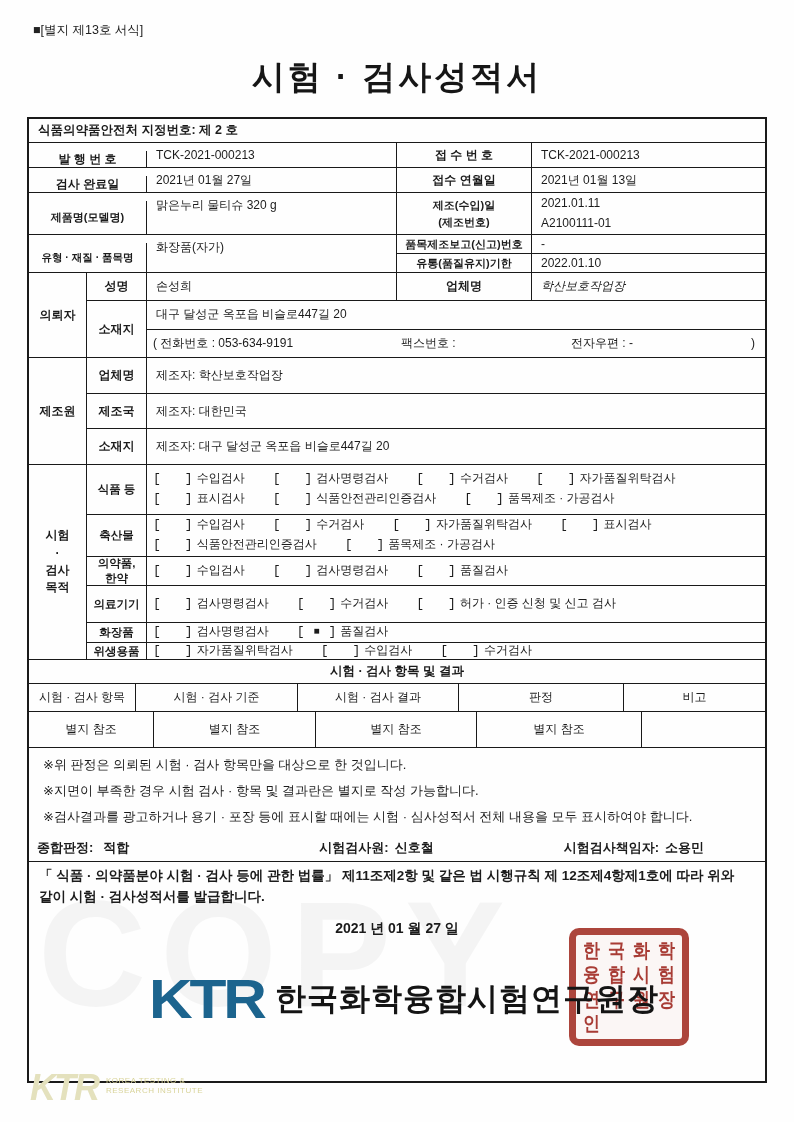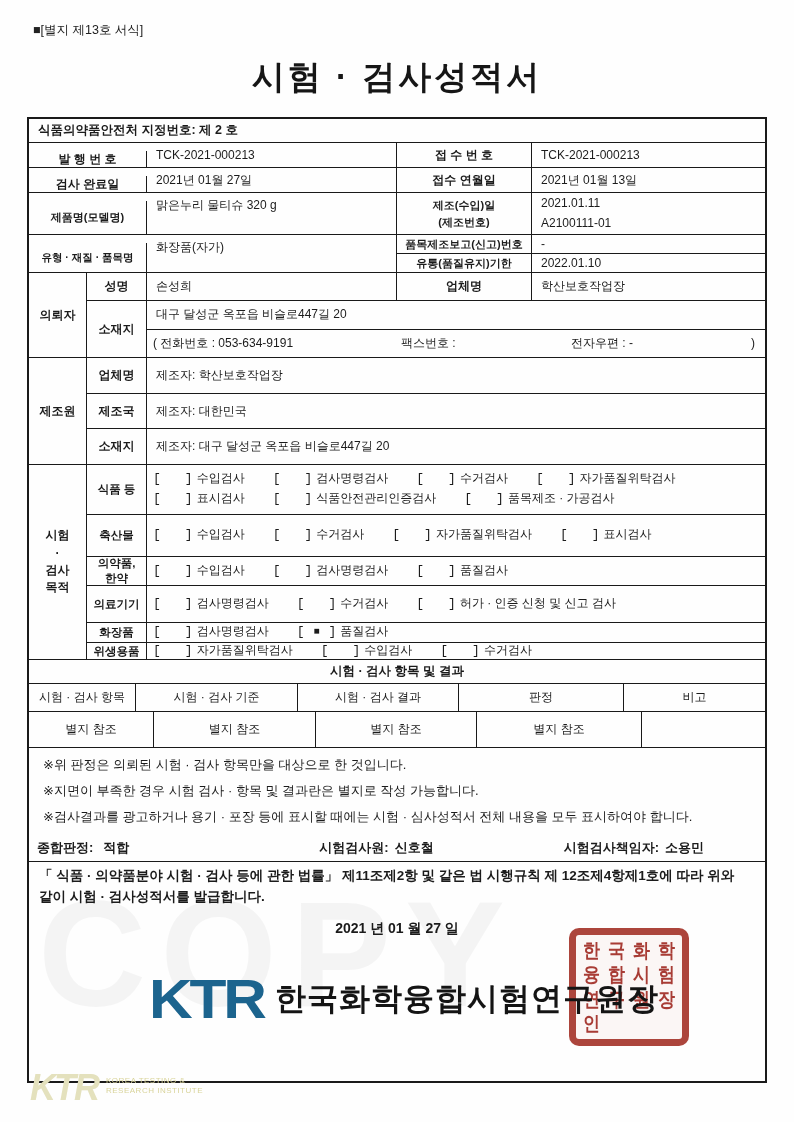--- a/index.html
+++ b/index.html
@@ -128,21 +128,21 @@
       </div>
     </div>
 
     <div class="row" style="height:85px;">
       <div class="cell lbl rb outer-lbl">의뢰자</div>
       <div style="flex:1;display:flex;flex-direction:column;">
         <div style="height:28px;display:flex;border-bottom:1.5px solid #1a1a1a;box-sizing:border-box;">
           <div class="cell lbl rb inner-lbl">성명</div>
           <div class="cell val rb" style="width:250px;">손성희</div>
           <div class="cell lbl rb" style="width:135px;">업체명</div>
-          <div class="cell val" style="flex:1;">학산보호작업장</div>
+          <div class="cell val" style="flex:1;font-style:italic;">학산보호작업장</div>
         </div>
         <div style="flex:1;display:flex;">
           <div class="cell lbl rb inner-lbl">소재지</div>
           <div style="flex:1;display:flex;flex-direction:column;">
             <div class="cell val" style="flex:1;border-bottom:1.5px solid #1a1a1a;box-sizing:border-box;">대구 달성군 옥포읍 비슬로447길 20</div>
             <div class="cell" style="flex:1;padding-left:6px;">
               <div id="contact-line">
                 <span class="seg1">( 전화번호 : 053-634-9191</span>
                 <span class="seg2">팩스번호 :</span>
                 <span class="seg3">전자우편 : -</span>
@@ -182,20 +182,21 @@
             <div class="pcat pre">식품 등</div>
             <div class="pchk">
               <div class="pline"><span class="ck"><span class="bk">[</span><span class="bxin"></span><span class="bk">]</span><span class="cklbl">수입검사</span></span><span class="ck"><span class="bk">[</span><span class="bxin"></span><span class="bk">]</span><span class="cklbl">검사명령검사</span></span><span class="ck"><span class="bk">[</span><span class="bxin"></span><span class="bk">]</span><span class="cklbl">수거검사</span></span><span class="ck"><span class="bk">[</span><span class="bxin"></span><span class="bk">]</span><span class="cklbl">자가품질위탁검사</span></span></div>
               <div class="pline"><span class="ck"><span class="bk">[</span><span class="bxin"></span><span class="bk">]</span><span class="cklbl">표시검사</span></span><span class="ck"><span class="bk">[</span><span class="bxin"></span><span class="bk">]</span><span class="cklbl">식품안전관리인증검사</span></span><span class="ck"><span class="bk">[</span><span class="bxin"></span><span class="bk">]</span><span class="cklbl">품목제조 · 가공검사</span></span></div>
             </div>
           </div>
           <div class="prow" style="height: 43px;">
             <div class="pcat pre">축산물</div>
             <div class="pchk">
               <div class="pline"><span class="ck"><span class="bk">[</span><span class="bxin"></span><span class="bk">]</span><span class="cklbl">수입검사</span></span><span class="ck"><span class="bk">[</span><span class="bxin"></span><span class="bk">]</span><span class="cklbl">수거검사</span></span><span class="ck"><span class="bk">[</span><span class="bxin"></span><span class="bk">]</span><span class="cklbl">자가품질위탁검사</span></span><span class="ck"><span class="bk">[</span><span class="bxin"></span><span class="bk">]</span><span class="cklbl">표시검사</span></span></div>
+              <div class="pline"><span class="ck"><span class="bk">[</span><span class="bxin"></span><span class="bk">]</span><span class="cklbl">식품안전관리인증검사</span></span><span class="ck"><span class="bk">[</span><span class="bxin"></span><span class="bk">]</span><span class="cklbl">품목제조 · 가공검사</span></span></div>
             </div>
           </div>
           <div class="prow" style="height: 29px;">
             <div class="pcat pre">의약품,
 한약</div>
             <div class="pchk">
               <div class="pline"><span class="ck"><span class="bk">[</span><span class="bxin"></span><span class="bk">]</span><span class="cklbl">수입검사</span></span><span class="ck"><span class="bk">[</span><span class="bxin"></span><span class="bk">]</span><span class="cklbl">검사명령검사</span></span><span class="ck"><span class="bk">[</span><span class="bxin"></span><span class="bk">]</span><span class="cklbl">품질검사</span></span></div>
             </div>
           </div>
           <div class="prow" style="height: 37px;">

